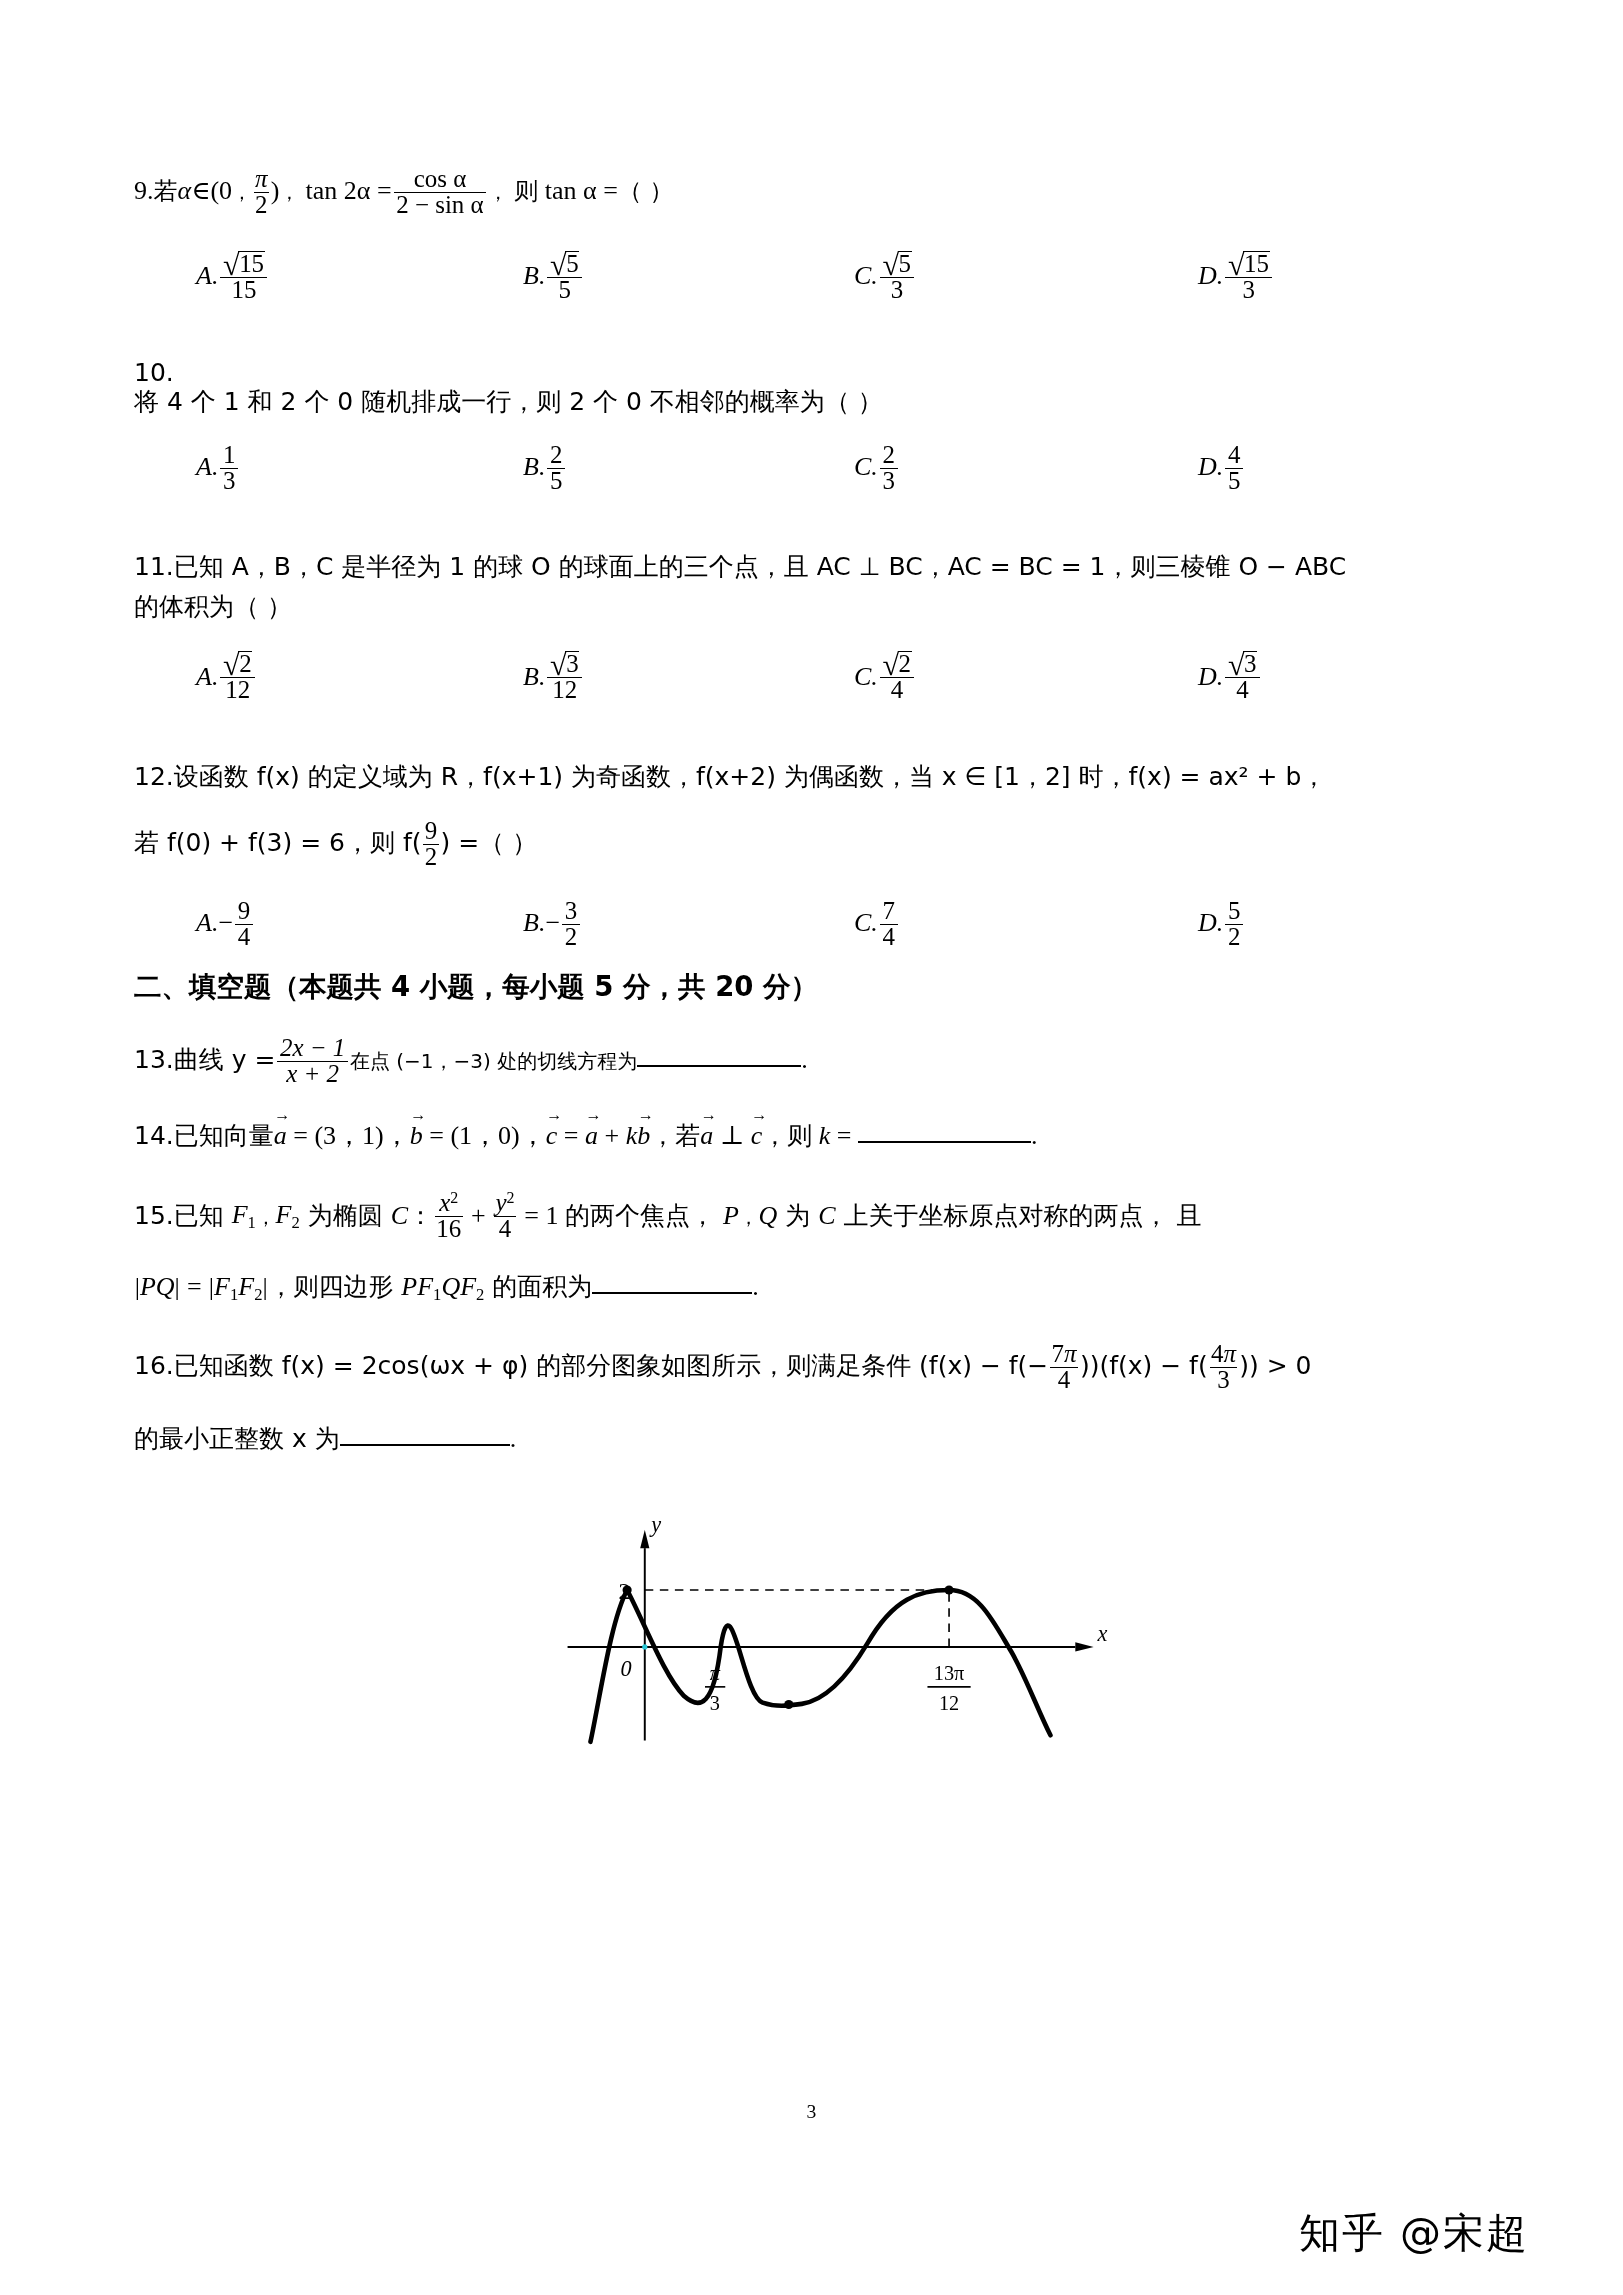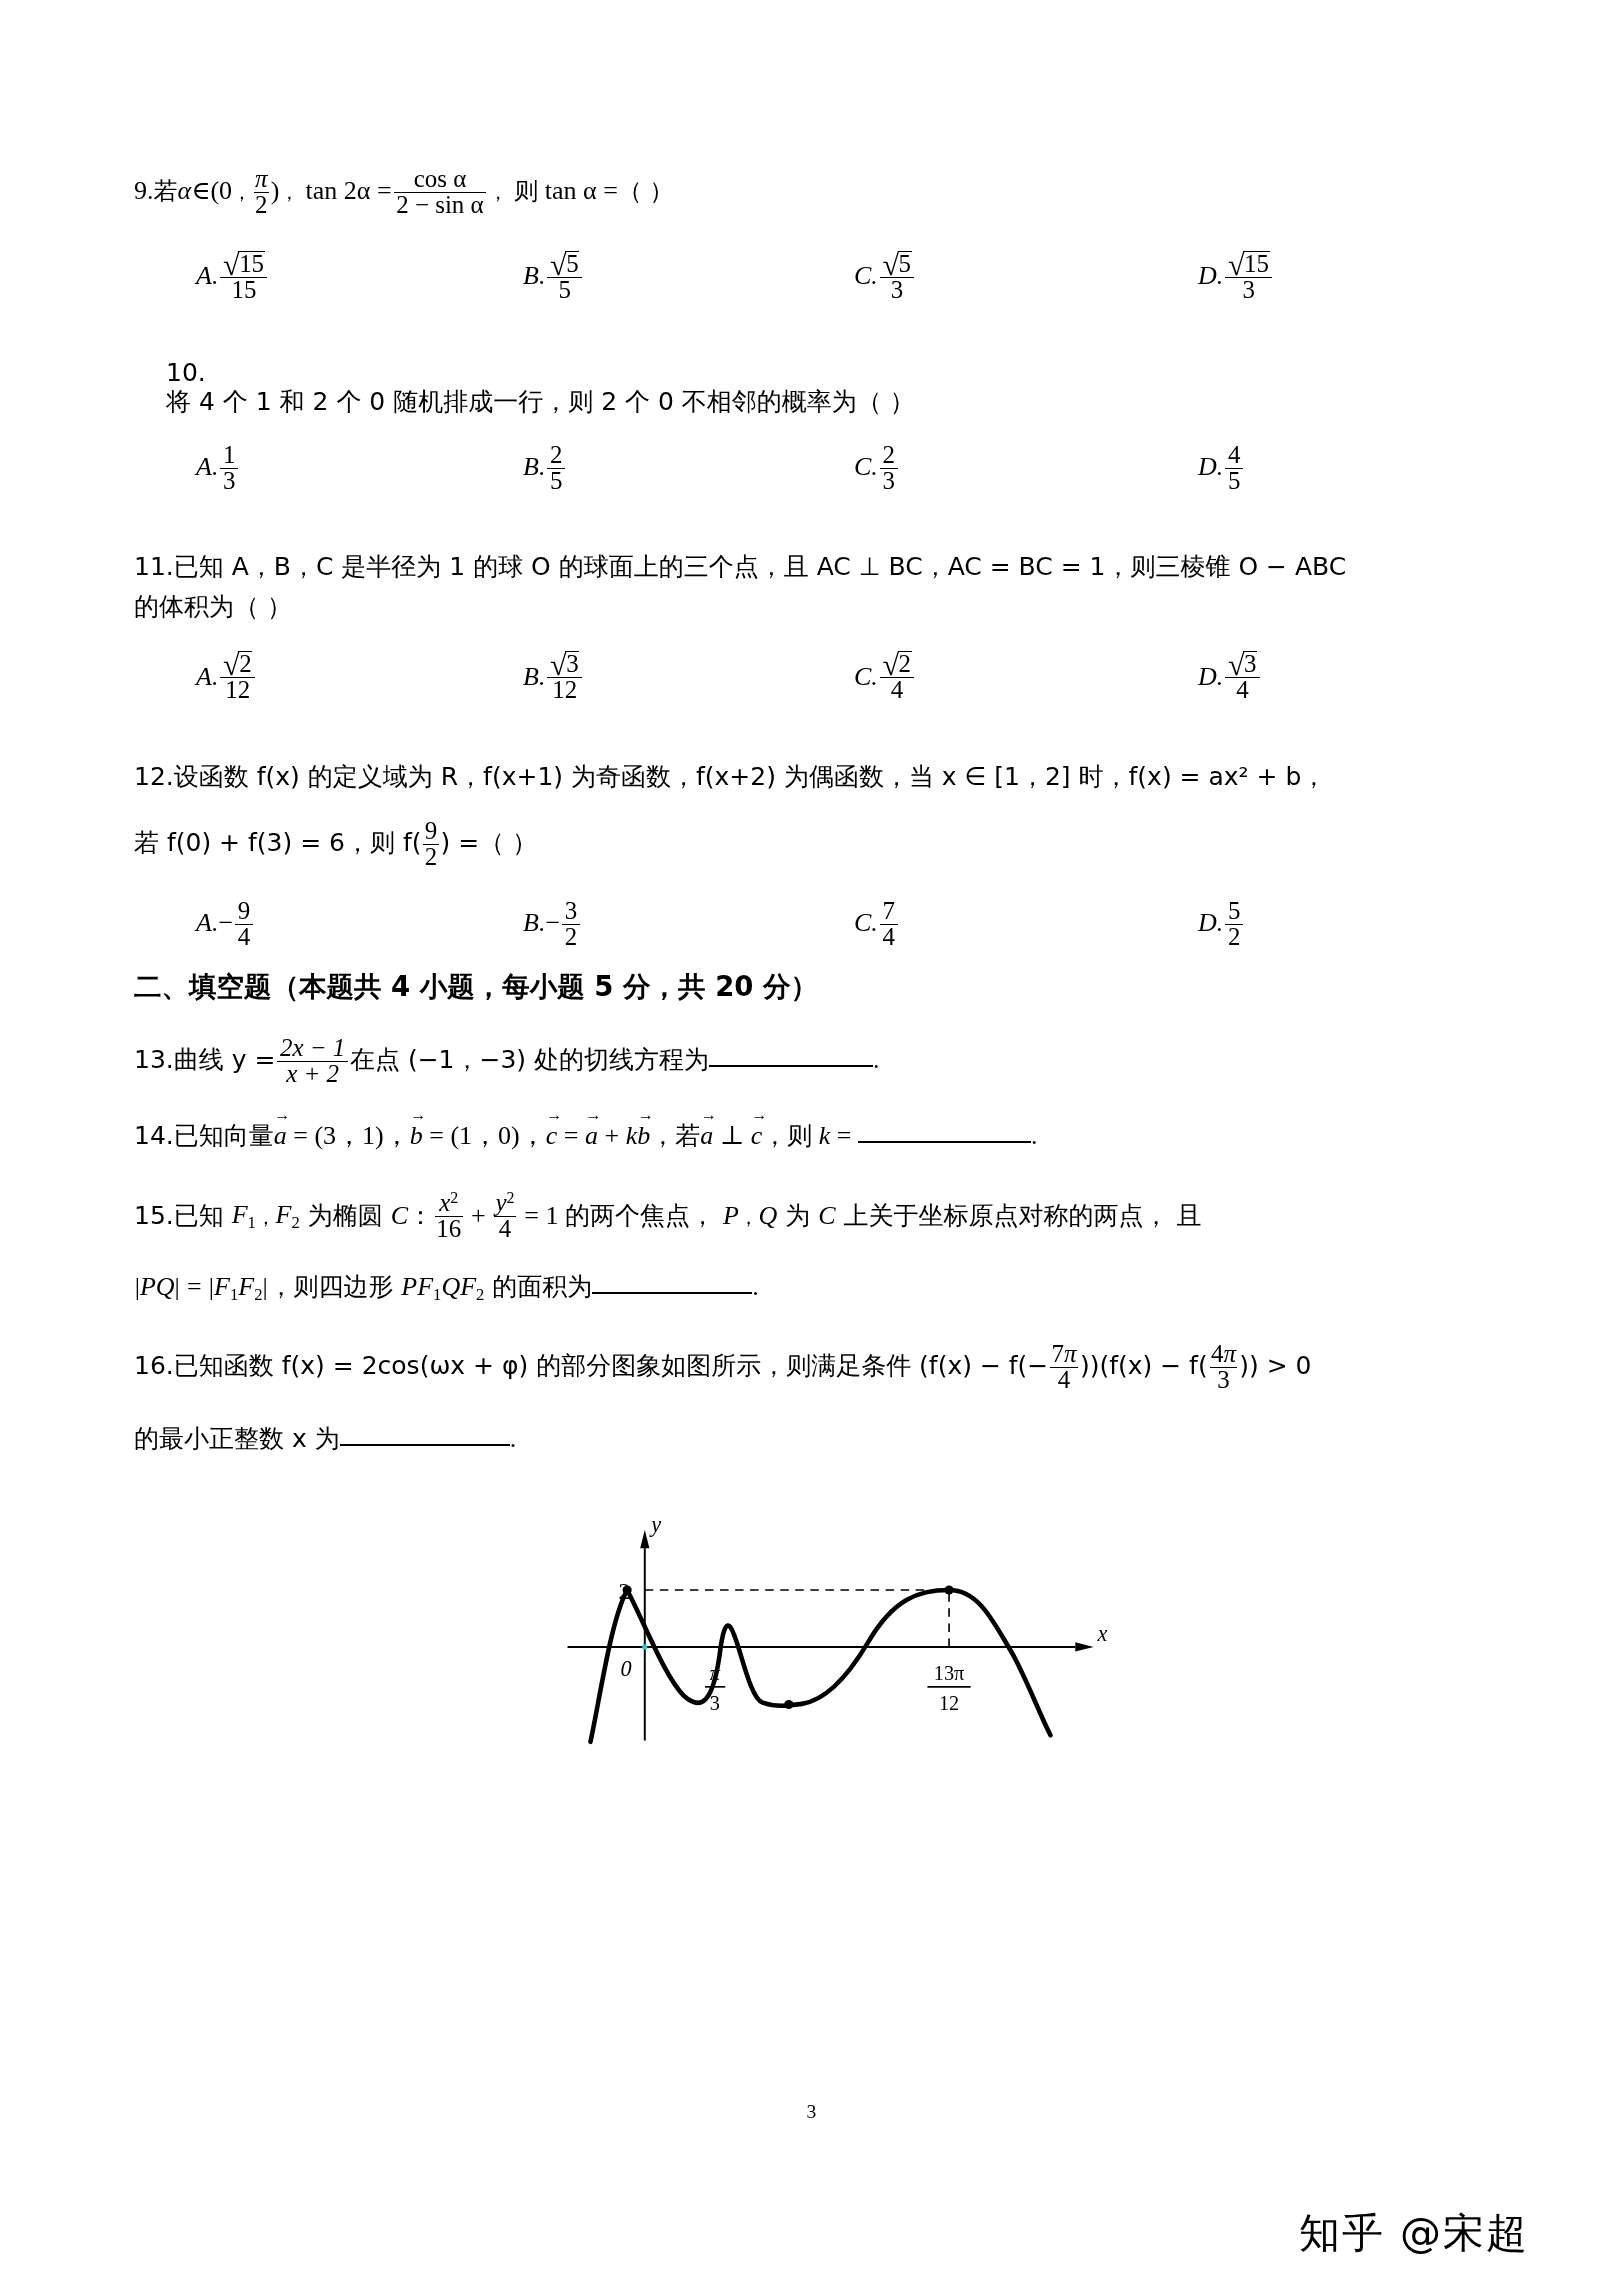--- a/index.html
+++ b/index.html
@@ -157,21 +157,21 @@
         <span class="it">B.</span><span class="frac"><span class="num"><span class="sqrt"><span class="rad">√</span><span class="bar up">5</span></span></span><span class="den up">5</span></span>
       </span>
       <span class="opt" style="position:absolute; left:720px; top:11.8px;">
         <span class="it">C.</span><span class="frac"><span class="num"><span class="sqrt"><span class="rad">√</span><span class="bar up">5</span></span></span><span class="den up">3</span></span>
       </span>
       <span class="opt" style="position:absolute; left:1064px; top:11.8px;">
         <span class="it">D.</span><span class="frac"><span class="num"><span class="sqrt"><span class="rad">√</span><span class="bar up">15</span></span></span><span class="den up">3</span></span>
       </span>
     </div>
 
-    <div class="q" style="margin-top:46px;margin-left:32px;">
+    <div class="q" style="margin-top:46px;">
       <span class="qline cn" style="font-size:25px;">10.</span><span class="cn" style="font-size:25px;">将 4 个 1 和 2 个 0 随机排成一行，则 2 个 0 不相邻的概率为（    ）</span>
     </div>
 
     <div class="opts" style="margin-top:16.4px; height:79px;">
       <span class="opt" style="position:absolute; left:62px; top:9.2px;">
         <span class="it">A.</span><span class="frac"><span class="num up">1</span><span class="den up">3</span></span>
       </span>
       <span class="opt" style="position:absolute; left:389px; top:9.2px;">
         <span class="it">B.</span><span class="frac"><span class="num up">2</span><span class="den up">5</span></span>
       </span>
@@ -222,21 +222,21 @@
       </span>
       <span class="opt" style="position:absolute; left:1064px; top:9.2px;">
         <span class="it">D.</span><span class="up"></span><span class="frac"><span class="num up">5</span><span class="den up">2</span></span>
       </span>
     </div>
 
     <div class="section-head" style="">二、填空题（本题共 4 小题，每小题 5 分，共 20 分）</div>
 
     <div class="q" style="margin-top:31px;">
       <span class="qline">
-        <span class="cn" style="font-size:25px;">13.</span><span class="cn" style="font-size:25px;">曲线 y =</span><span class="frac"><span class="num it">2x − 1</span><span class="den it">x + 2</span></span><span class="cn" style="font-size:25px;">在点 (−1，−3) 处的切线方程为</span><span class="blank" style="width:164px;"></span><span class="up">.</span>
+        <span class="cn" style="font-size:25px;">13.</span><span class="cn" style="font-size:25px;">曲线 y =</span><span class="frac"><span class="num it">2x − 1</span><span class="den it">x + 2</span></span><span class="cn" style="font-size:20px;">在点 (−1，−3) 处的切线方程为</span><span class="blank" style="width:164px;"></span><span class="up">.</span>
       </span>
     </div>
 
     <div class="q" style="margin-top:33px;">
       <span class="qline">
         <span class="cn" style="font-size:25px;">14.</span><span class="cn" style="font-size:25px;">已知向量</span><span class="vec it">a<span class="arrowbar">→</span></span><span class="up"> = (3，1)，</span><span class="vec it">b<span class="arrowbar">→</span></span><span class="up"> = (1，0)，</span><span class="vec it">c<span class="arrowbar">→</span></span><span class="up"> = </span><span class="vec it">a<span class="arrowbar">→</span></span><span class="up"> + </span><span class="it">k</span><span class="vec it">b<span class="arrowbar">→</span></span><span class="cn" style="font-size:25px;">，若</span><span class="vec it">a<span class="arrowbar">→</span></span><span class="up"> ⊥ </span><span class="vec it">c<span class="arrowbar">→</span></span><span class="cn" style="font-size:25px;">，则</span><span class="it"> k</span><span class="up"> = </span><span class="blank" style="width:173px;"></span><span class="up">.</span>
       </span>
     </div>
 
     <div class="q" style="margin-top:39px;">

